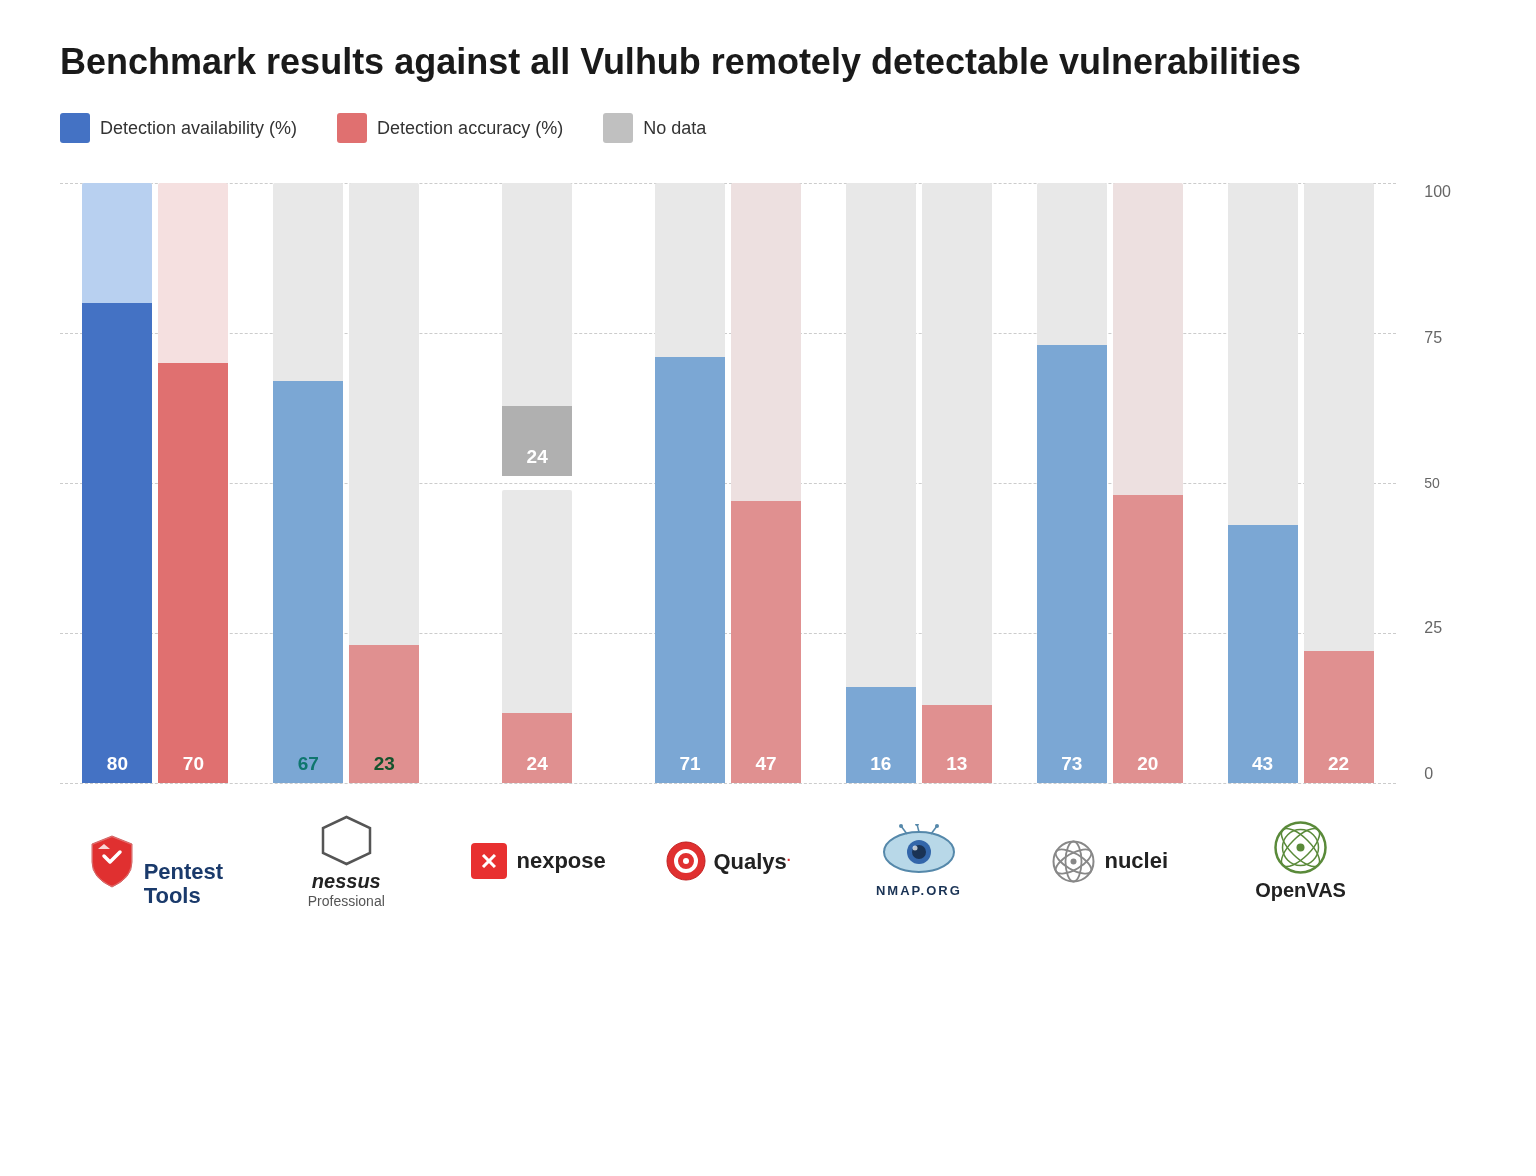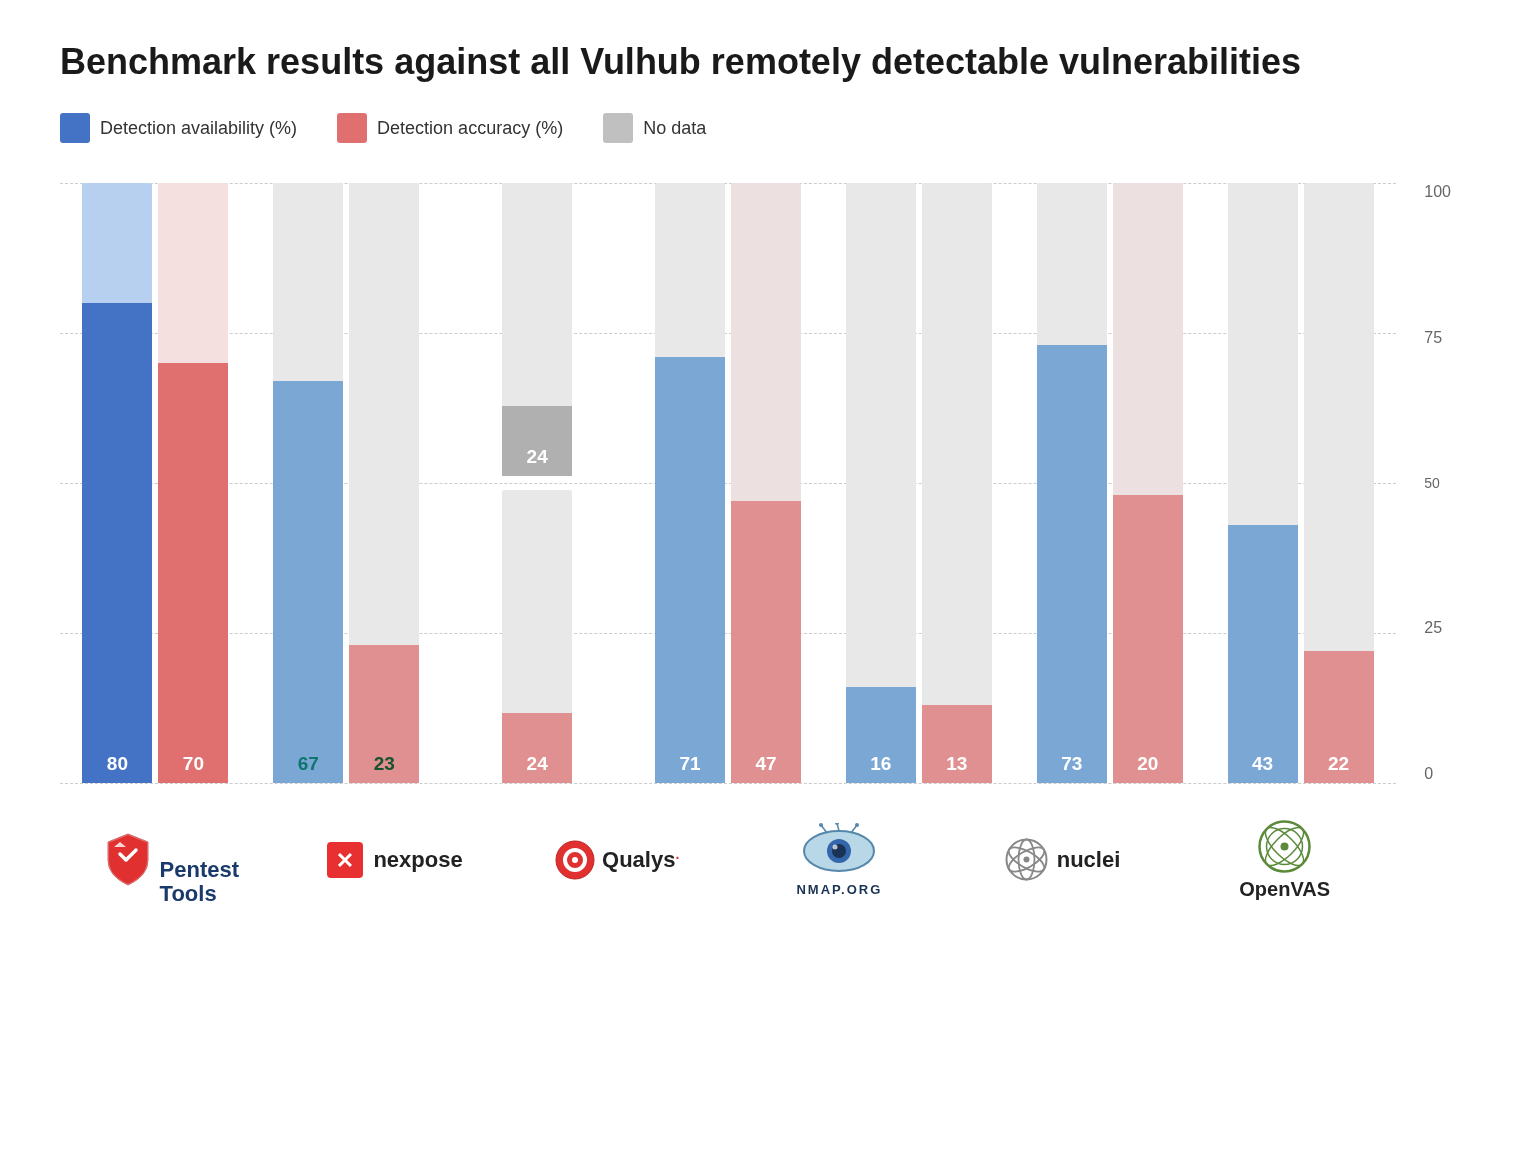--- a/index.html
+++ b/index.html
@@ -202,20 +202,31 @@
         <path d="M16 22 L22 28 L32 18" stroke="#fff" stroke-width="3.5" fill="none" stroke-linecap="round" stroke-linejoin="round"></path>
         <path d="M10 15 L16 10 L22 15 L10 15" fill="#fff" opacity="0.8"></path>
       </svg>
       <div>
         <div style="font-size:22px;font-weight:900;color:#1a3a6b;line-height:1.1;margin-top:45px;">Pentest</div>
         <div style="font-size:22px;font-weight:900;color:#1a3a6b;line-height:1.1;">Tools</div>
       </div>
     </div>
   </div>
 
+  <div style="flex:1; display:flex; align-items:center; justify-content:center; padding:10px 0;">
+    <div style="display:flex; flex-direction:column; align-items:center;">
+      <svg width="55" height="55" viewBox="0 0 55 55">
+        <polygon points="27.5,4 51,15 51,40 27.5,51 4,40 4,15" fill="none" stroke="#555" stroke-width="2.5"></polygon>
+      </svg>
+      <div style="text-align:center; margin-top:2px;">
+        <div style="font-size:20px;font-weight:700;color:#222;font-style:italic;">nessus</div>
+        <div style="font-size:14px;color:#555;">Professional</div>
+      </div>
+    </div>
+  </div>
 
   <div style="flex:1; display:flex; align-items:center; justify-content:center; padding:10px 0;">
     <div style="display:flex; align-items:center; gap:8px;">
       <svg width="40" height="40" viewBox="0 0 40 40">
         <rect x="2" y="2" width="36" height="36" rx="4" fill="#e83030"></rect>
         <text x="20" y="28" font-size="22" font-weight="900" fill="#fff" text-anchor="middle" font-family="Arial">✕</text>
       </svg>
       <span style="font-size:22px;font-weight:700;color:#222;">nexpose</span>
     </div>
   </div>

